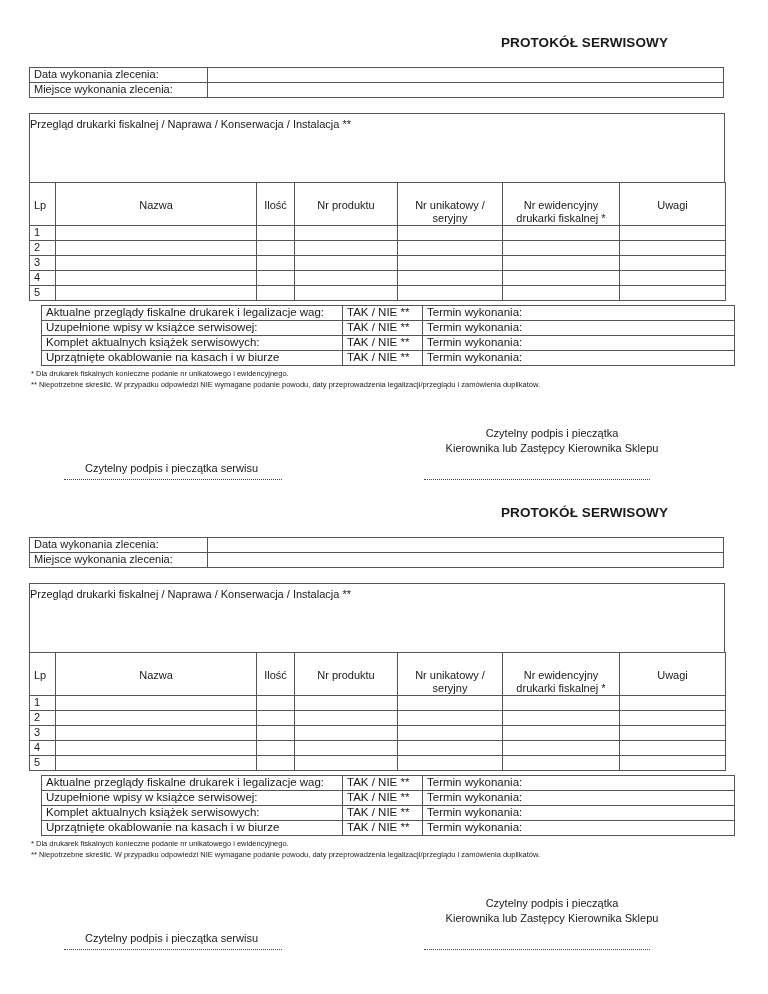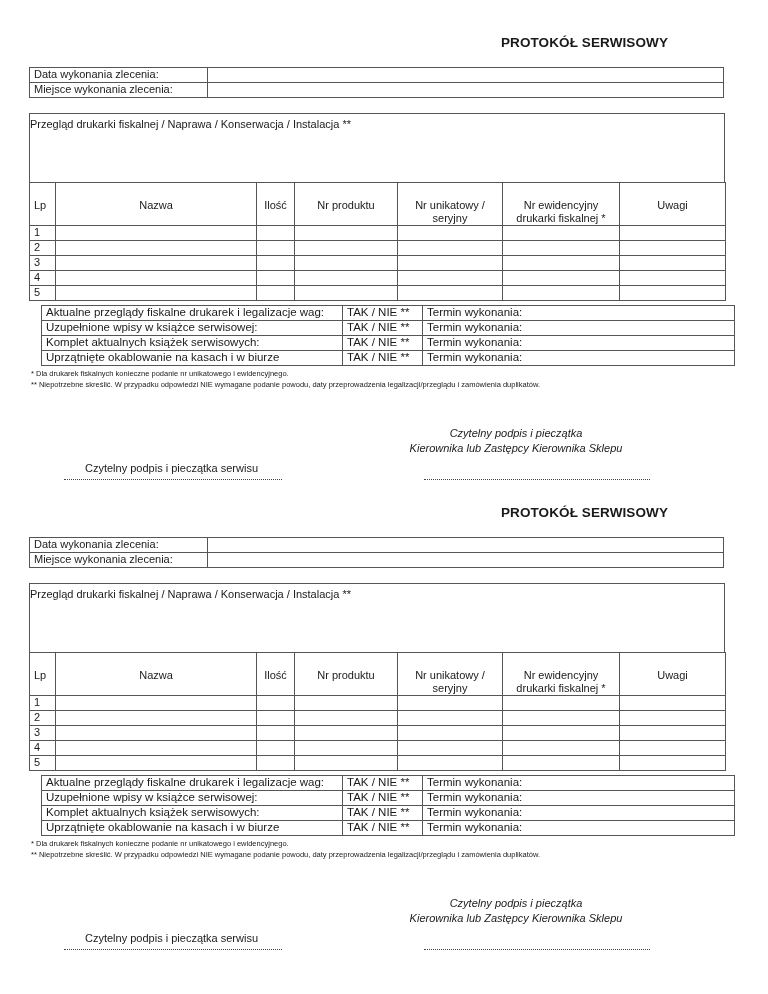--- a/index.html
+++ b/index.html
@@ -63,21 +63,21 @@
   .footnotes {
     position: absolute; top: 368px; left: 31px; font-size: 7.5px; line-height: 11px;
     white-space: nowrap;
   }
 
   
   .sig-label {
     position: absolute; top: 426px; font-size: 11px; line-height: 15px; text-align: center;
   }
   .sig-left { left: 85px; margin-top: 35px; }
-  .sig-right { left: 396px; width: 240px; font-style: italic; }
+  .sig-right { left: 432px; width: 240px; }
   .sig-line {
     position: absolute; top: 479px; height: 1px;
     border-top: 1px dotted #444;
   }
   .sig-line.left { left: 64px; width: 218px; }
   .sig-line.right { left: 424px; width: 226px; }
 </style>
 </head>
 <body>
 

